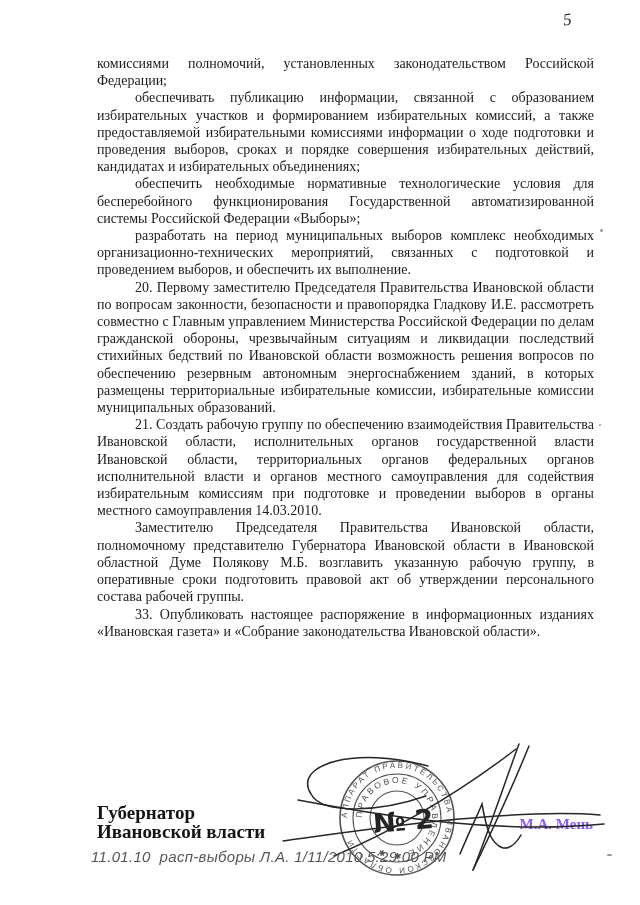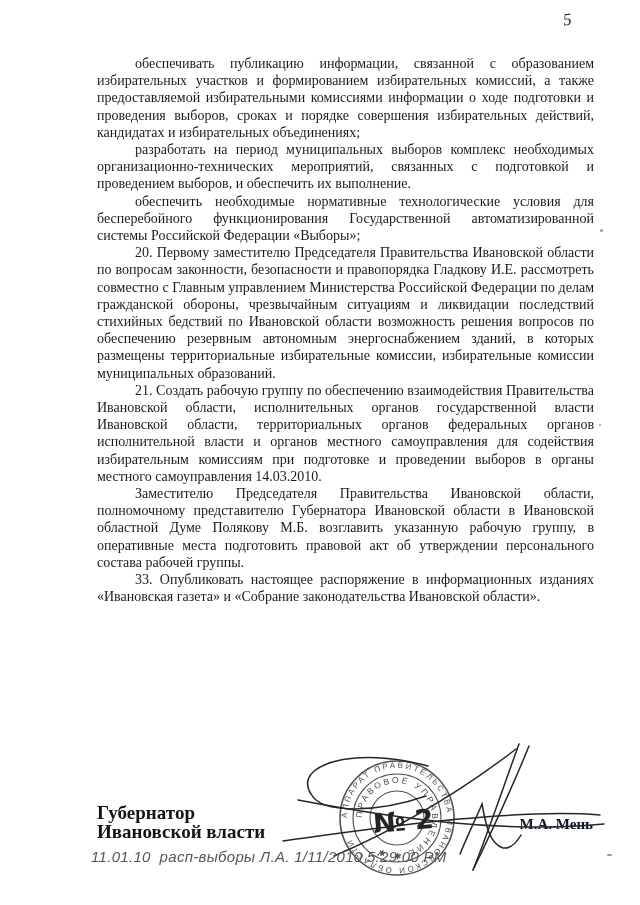--- a/index.html
+++ b/index.html
@@ -19,21 +19,21 @@
     text-align:justify;
   }
   .text-block p{margin:0;text-indent:38px;}
   .text-block p.no-indent{text-indent:0;}
   .sig-title{
     position:absolute;left:97px;top:803px;
     font-size:19px;font-weight:bold;line-height:19px;color:#141414;
   }
   .sig-name{
     position:absolute;right:47px;top:816px;
-    font-size:15px;font-weight:bold;color:#0f172a;
+    font-size:15px;font-weight:bold;color:#8b5cf6;
   }
   .footer-note{
     position:absolute;left:91px;top:848px;
     font-family:Liberation Sans, sans-serif;font-style:italic;
     font-size:15px;color:#565656;letter-spacing:0.3px;white-space:pre;
   }
   .stamp-svg{position:absolute;left:268px;top:738px;}
   .artifact{position:absolute;background:#9a9a9a;border-radius:50%;}
   .artifact.a1{left:600px;top:229px;width:3px;height:3px;}
   .artifact.a2{left:599px;top:424px;width:2px;height:2px;}
@@ -41,26 +41,27 @@
   .stamp-text{font-family:"Liberation Sans", sans-serif;}
 </style>
 </head>
 <body>
 
 <div class="page">
 
   <div class="page-number">5</div>
 
   <div class="text-block">
+    <p class="no-indent">комиссиями полномочий, установленных законодательством Российской Федерации;</p>
     <p>обеспечивать публикацию информации, связанной с образованием избирательных участков и формированием избирательных комиссий, а также предоставляемой избирательными комиссиями информации о ходе подготовки и проведения выборов, сроках и порядке совершения избирательных действий, кандидатах и избирательных объединениях;</p>
+    <p>обеспечить необходимые нормативные технологические условия для бесперебойного функционирования Государственной автоматизированной системы Российской Федерации «Выборы»;</p>
     <p>разработать на период муниципальных выборов комплекс необходимых организационно-технических мероприятий, связанных с подготовкой и проведением выборов, и обеспечить их выполнение.</p>
-    <p>обеспечить необходимые нормативные технологические условия для бесперебойного функционирования Государственной автоматизированной системы Российской Федерации «Выборы»;</p>
     <p>20. Первому заместителю Председателя Правительства Ивановской области по вопросам законности, безопасности и правопорядка Гладкову И.Е. рассмотреть совместно с Главным управлением Министерства Российской Федерации по делам гражданской обороны, чрезвычайным ситуациям и ликвидации последствий стихийных бедствий по Ивановской области возможность решения вопросов по обеспечению резервным автономным энергоснабжением зданий, в которых размещены территориальные избирательные комиссии, избирательные комиссии муниципальных образований.</p>
     <p>21. Создать рабочую группу по обеспечению взаимодействия Правительства Ивановской области, исполнительных органов государственной власти Ивановской области, территориальных органов федеральных органов исполнительной власти и органов местного самоуправления для содействия избирательным комиссиям при подготовке и проведении выборов в органы местного самоуправления 14.03.2010.</p>
-    <p>Заместителю Председателя Правительства Ивановской области, полномочному представителю Губернатора Ивановской области в Ивановской областной Думе Полякову М.Б. возглавить указанную рабочую группу, в оперативные места подготовить правовой акт об утверждении персонального состава рабочей группы.</p>
+    <p>Заместителю Председателя Правительства Ивановской области, полномочному представителю Губернатора Ивановской области в Ивановской областной Думе Полякову М.Б. возглавить указанную рабочую группу, в оперативные сроки подготовить правовой акт об утверждении персонального состава рабочей группы.</p>
     <p>33. Опубликовать настоящее распоряжение в информационных изданиях «Ивановская газета» и «Собрание законодательства Ивановской области».</p>
   </div>
 
   <div class="sig-title">
     <div>Губернатор</div>
     <div>Ивановской власти</div>
   </div>
 
   <div class="sig-name">М.А. Мень</div>
 

